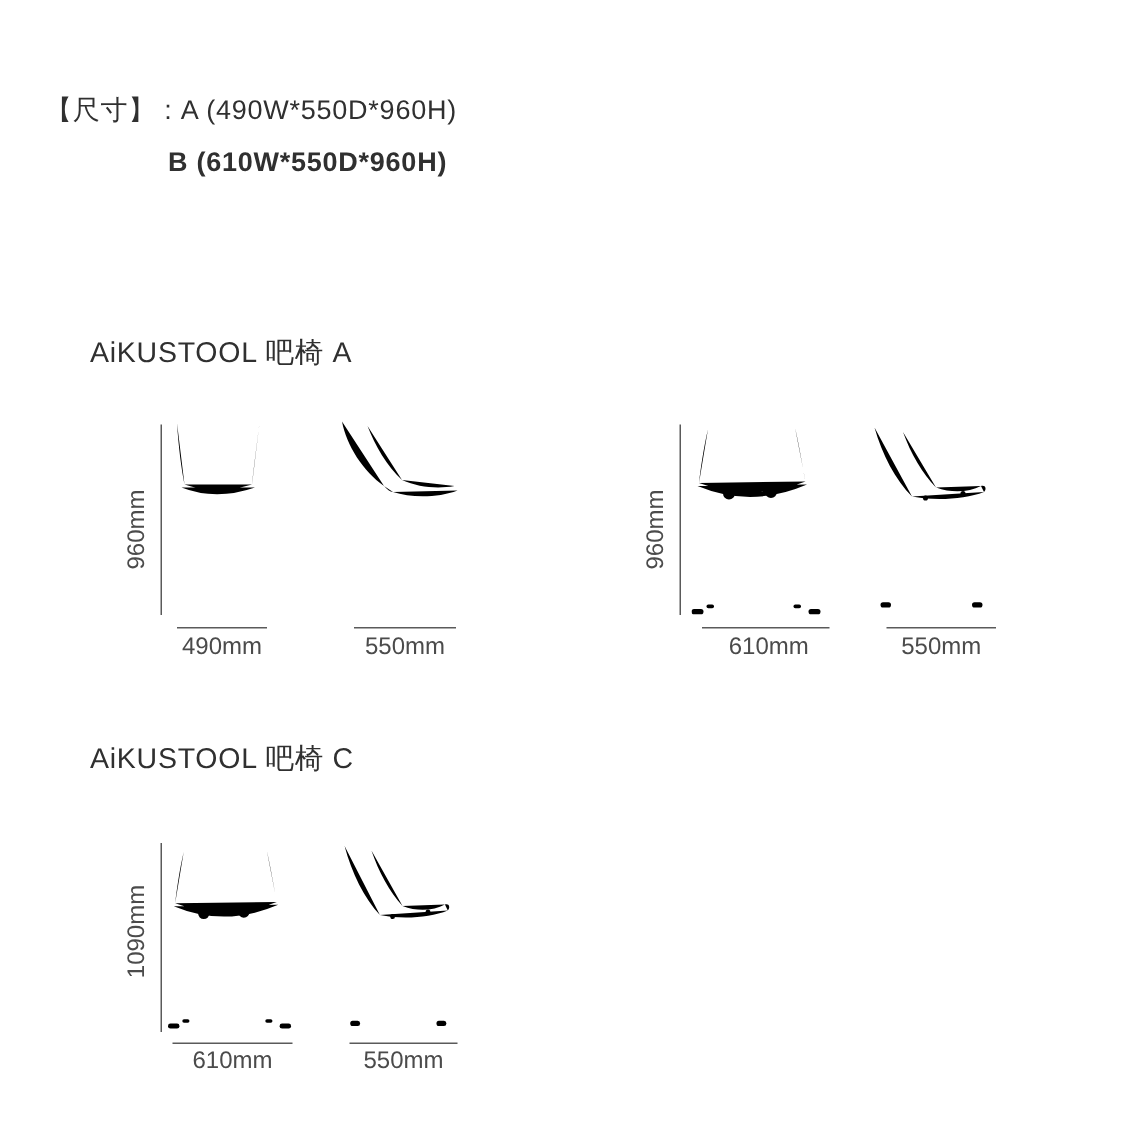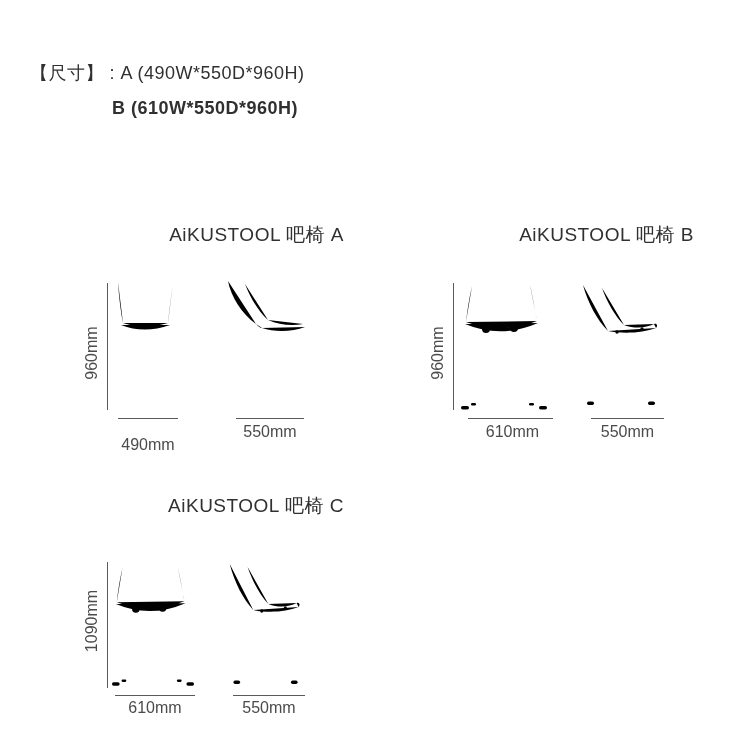--- a/index.html
+++ b/index.html
@@ -12,37 +12,37 @@
   .spec-line{position:absolute;font-size:18px;letter-spacing:0.5px;color:var(--text,#303030);white-space:nowrap;}
   .spec-line.l1{left:30px;top:61px;}
   .spec-line.l2{left:112px;top:98px;font-weight:bold;}
   .spec-line.l3{left:112px;top:134px;}
 
   .section{position:absolute;}
   .section.a{left:60px;top:218px;width:300px;height:232px;}
   .section.b{left:406px;top:218px;width:300px;height:232px;}
   .section.c{left:60px;top:490px;width:300px;height:256px;}
 
-  .diagram-title{position:absolute;left:0;top:4px;width:284px;text-align:right;
+  .diagram-title{position:absolute;left:0;top:4px;width:284px;text-align:left;
     font-size:19px;letter-spacing:0.5px;color:var(--text,#303030);white-space:nowrap;}
   .section.c .diagram-title{top:3px;}
 
   .vline{position:absolute;width:1px;background:var(--dim-line,#5a5a5a);}
   .hline{position:absolute;height:1px;background:var(--dim-line,#5a5a5a);}
   .dim-label{position:absolute;font-size:16px;color:var(--dim-text,#4b4b4b);text-align:center;white-space:nowrap;}
   .dim-label.vert{height:18px;line-height:18px;transform:rotate(-90deg);}
 
   .chair{position:absolute;}
 
   
   .a .vline{left:47px;top:65px;height:127px;}
   .a .dim-label.vert{left:-13px;top:126px;width:90px;}
   .a .chair.front{left:53px;top:62px;width:62px;height:136px;}
   .a .hline.front{left:58px;top:200px;width:60px;}
-  .a .dim-label.front{left:58px;top:218px;width:60px;text-align:center;}
+  .a .dim-label.front{left:58px;top:205px;width:60px;text-align:center;}
   .a .chair.side{left:162px;top:62px;width:84px;height:134px;}
   .a .hline.side{left:176px;top:200px;width:68px;}
   .a .dim-label.side{left:176px;top:205px;width:68px;}
 
   
   .b .diagram-title{left:4px;}
   .b .vline{left:47px;top:65px;height:127px;}
   .b .dim-label.vert{left:-13px;top:126px;width:90px;}
   .b .chair.front{left:55px;top:65px;width:87px;height:131px;}
   .b .hline.front{left:62px;top:200px;width:85px;}
@@ -129,21 +129,20 @@
     <div class="hline front"></div>
     <div class="dim-label front">490mm</div>
     <svg class="chair side" viewBox="0 0 84 134" preserveAspectRatio="none">
         <use href="#g-a-side"></use>
       </svg>
     <div class="hline side"></div>
     <div class="dim-label side">550mm</div>
   </div>
 
   <div class="section b">
-    <div class="diagram-title">AiKUSTOOL 吧椅 B</div>
     <div class="vline"></div>
     <div class="dim-label vert">960mm</div>
     <svg class="chair front" viewBox="0 0 87 131" preserveAspectRatio="none">
         <use href="#g-b-front"></use>
       </svg>
     <div class="hline front"></div>
     <div class="dim-label front">610mm</div>
     <svg class="chair side" viewBox="0 0 87 128" preserveAspectRatio="none">
         <use href="#g-b-side"></use>
       </svg>

